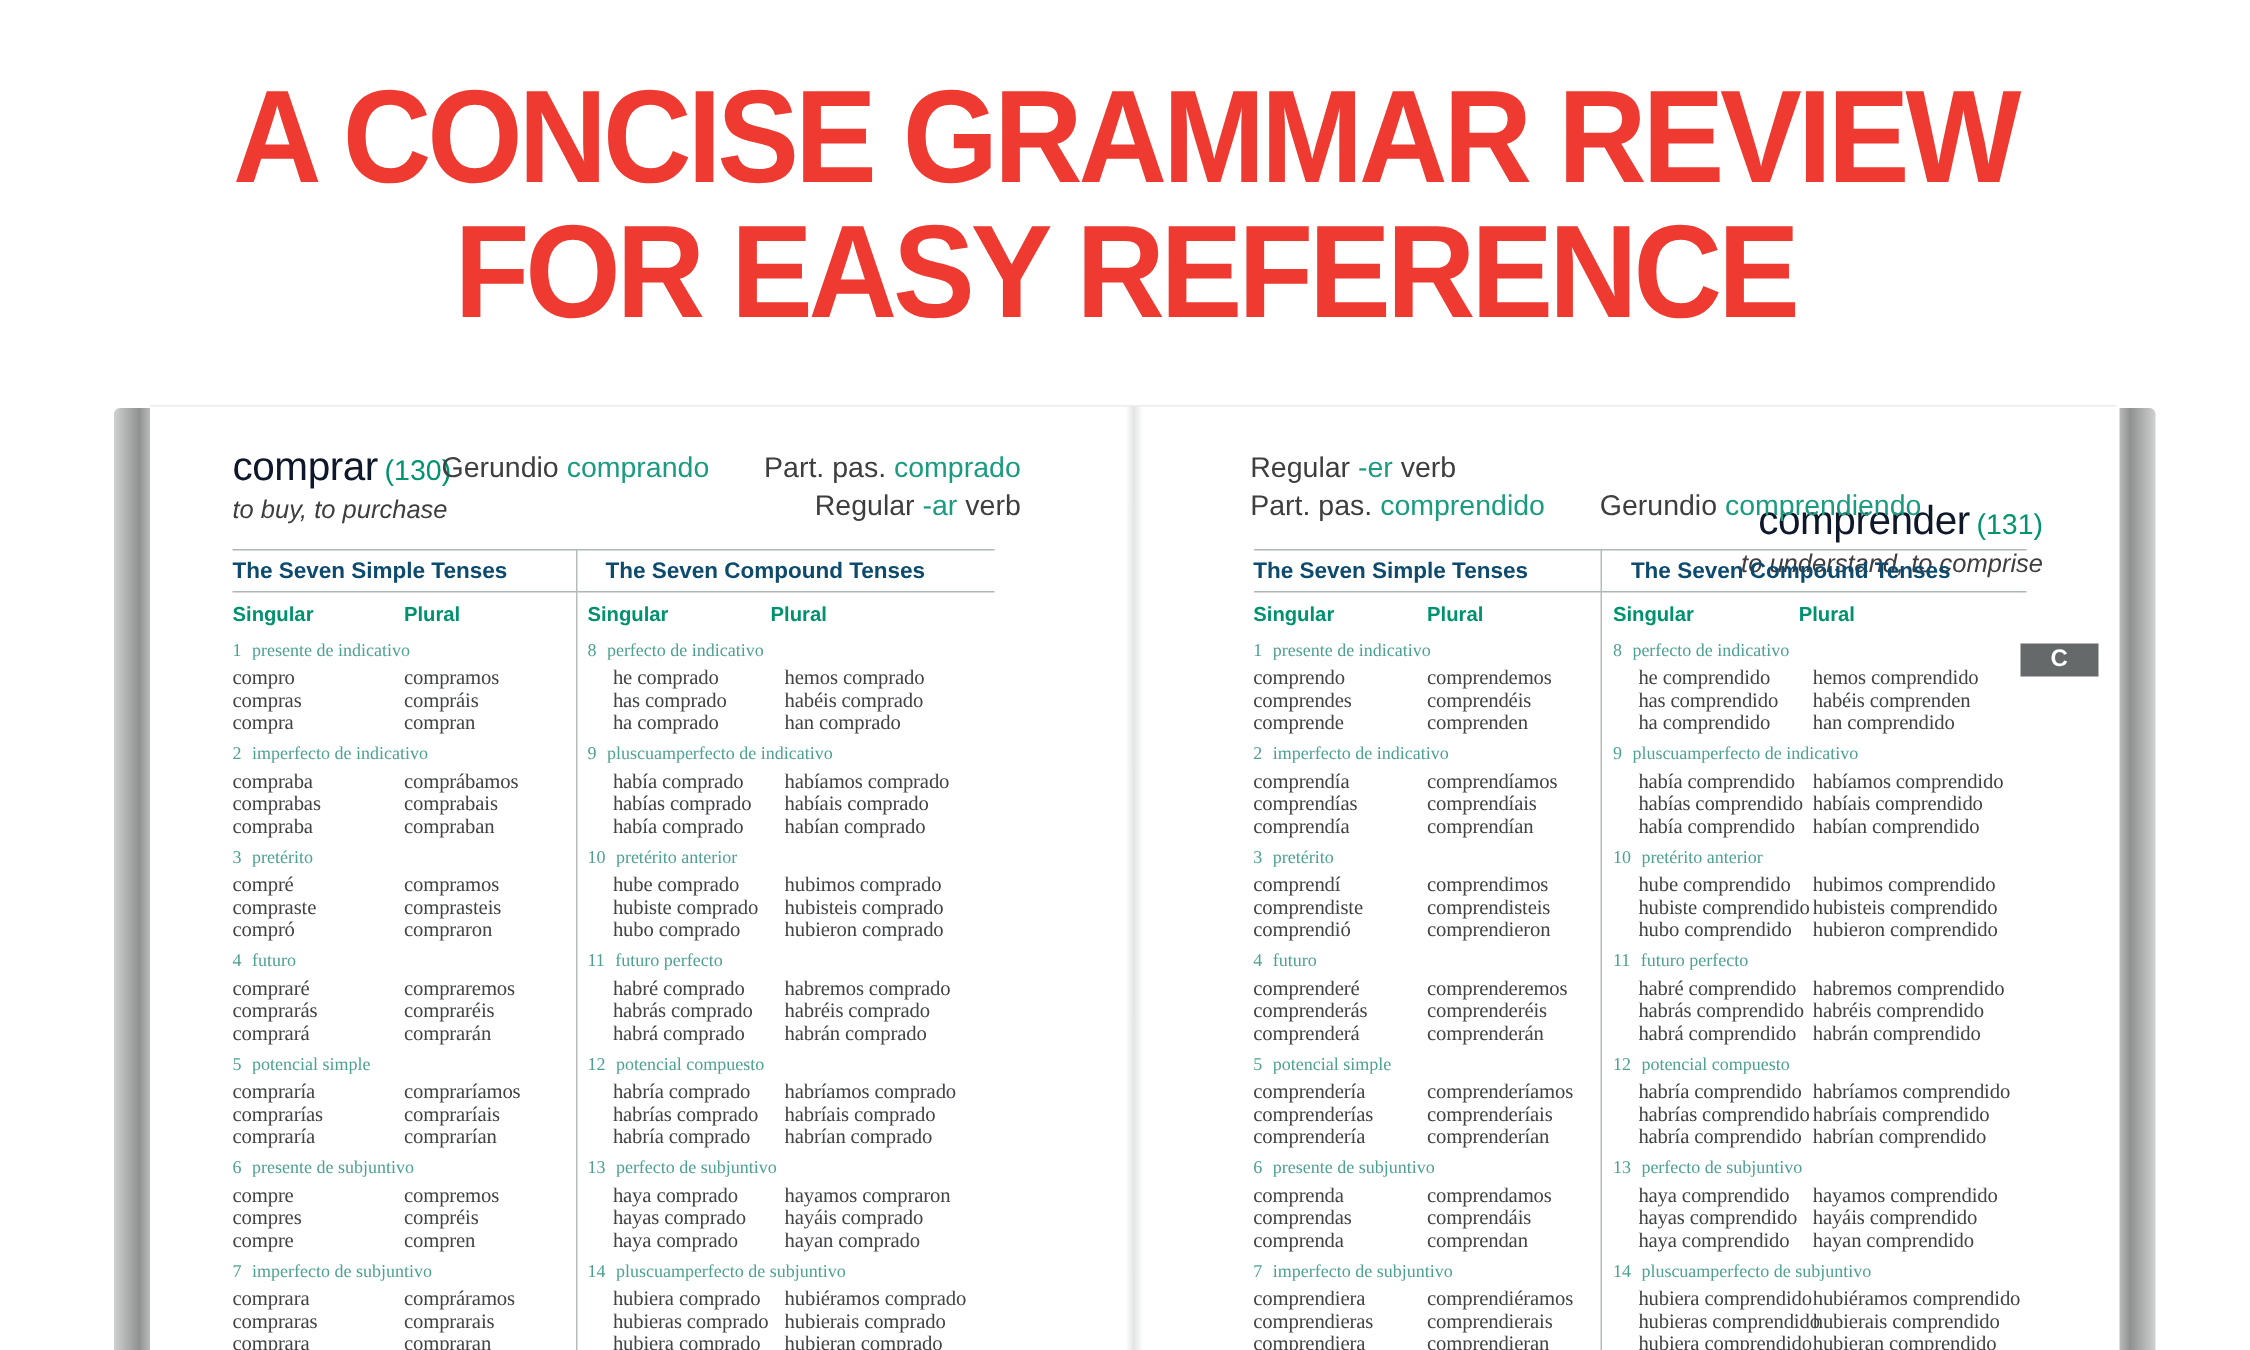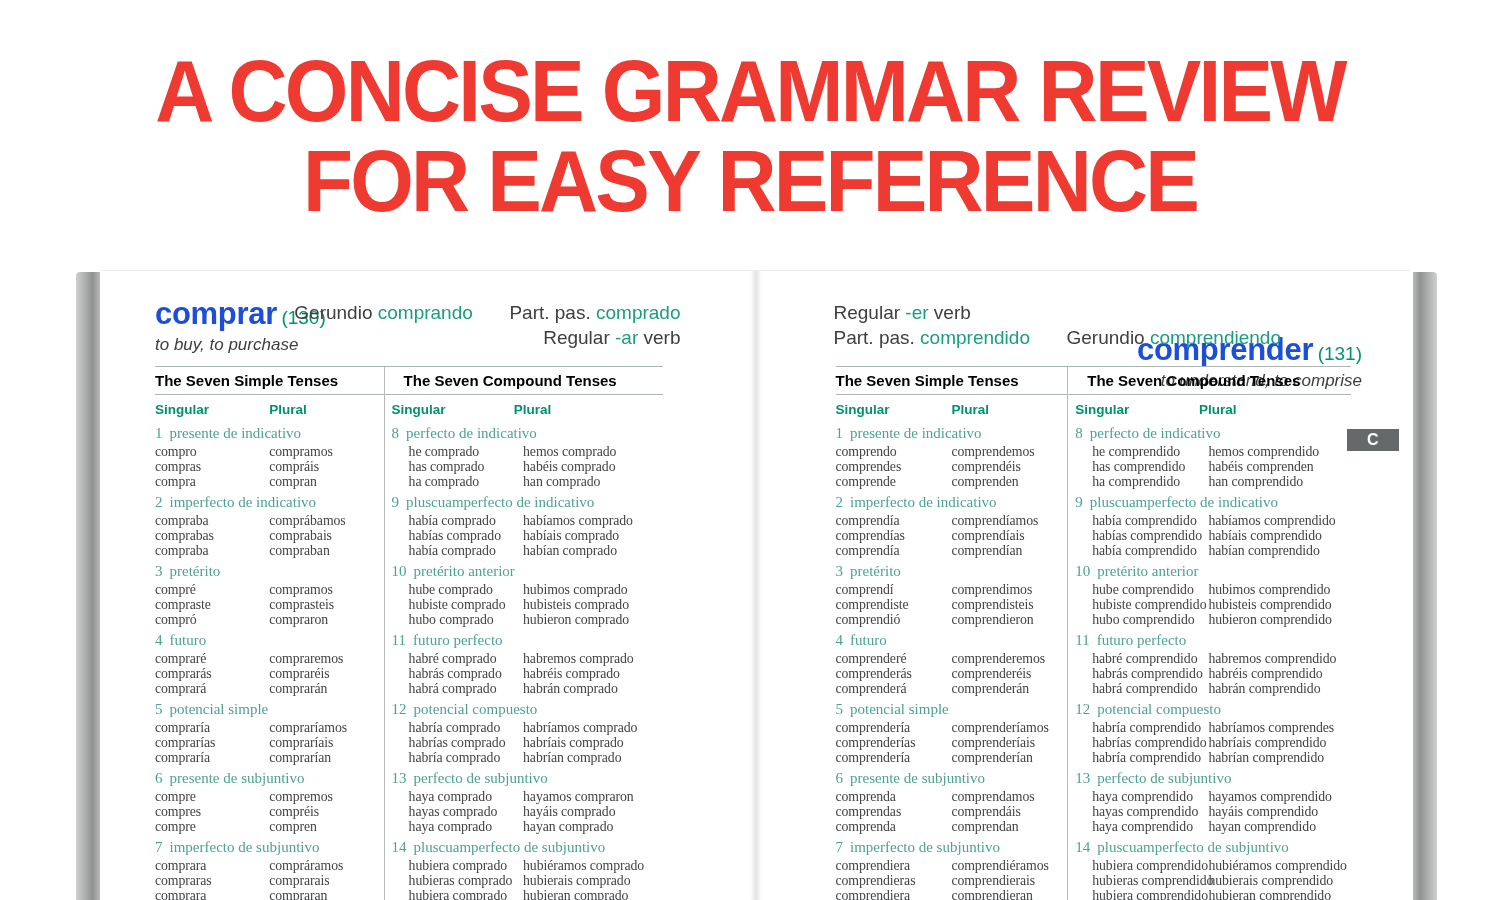--- a/index.html
+++ b/index.html
@@ -20,50 +20,50 @@
   .spine{position:absolute;left:50%;top:0;bottom:0;width:12px;margin-left:-6px;
          background:linear-gradient(to right,rgba(0,0,0,0) 0%,rgba(60,70,68,0.14) 50%,rgba(0,0,0,0) 100%);}
   .page{position:absolute;top:0;bottom:0;width:50%;}
   .page.pleft{left:0;}
   .page.pright{right:0;}
 
   
   .verb-head{position:absolute;top:25px;}
   .pleft .verb-head{left:55px;text-align:left;}
   .pright .verb-head{right:49px;text-align:right;margin-top:36px;}
-  .verb{font-size:31px;font-weight:bold;color:#1d4ed8;letter-spacing:-0.3px;}
+  .verb{font-size:27px;font-weight:normal;color:#0f172a;letter-spacing:-0.3px;}
   .vnum{font-size:19px;font-weight:normal;color:#00946f;}
   .trans{font-style:italic;font-size:17px;color:#3e3e40;margin-top:3px;}
 
   .info{position:absolute;top:29px;font-size:19px;line-height:1.32;color:#3e3e40;}
   .pleft .info{right:75px;text-align:right;}
   .pright .info{left:78px;text-align:left;}
   .accent{color:#1b9c80;}
   .gap{display:inline-block;width:26px;}
 
   
   .vtable{position:absolute;top:95px;height:calc(100% - 95px);}
   .pleft .vtable{left:55px;width:508px;}
   .pright .vtable{left:80px;width:515px;}
   .vdivider{position:absolute;left:45%;top:0;bottom:0;width:1px;background:#b7bcba;}
   .vt-head{display:grid;grid-template-columns:45% 55%;align-items:center;height:27px;
            border-top:1px solid #aeb6b3;border-bottom:1px solid #aeb6b3;}
-  .hcell{font-size:15px;font-weight:bold;color:#000000;white-space:nowrap;}
+  .hcell{font-size:15px;font-weight:bold;color:#0c4a6e;white-space:nowrap;}
   .hcell.compound{padding-left:20px;}
   .vt-sub{display:grid;grid-template-columns:45% 55%;height:29px;align-items:center;}
   .half{display:grid;}
   .half.simple{grid-template-columns:50% 50%;}
   .half.compound{grid-template-columns:45% 55%;padding-left:8px;}
   .subcell{font-size:13.5px;font-weight:bold;color:#00916f;}
   .vt-body{display:grid;grid-template-columns:45% 55%;}
   .tcol{display:block;}
   .tcol.compound{padding-left:8px;}
 
   .tense{height:69px;overflow:visible;}
-  .tense-head{font-family:"Liberation Serif",serif;font-size:15px;color:#4da192;
+  .tense-head{font-family:"Liberation Serif",serif;font-size:12px;color:#4da192;
               line-height:18px;margin-bottom:3px;white-space:nowrap;}
   .tnum{margin-right:7px;}
   .trow{display:grid;line-height:14.9px;}
   .tcol.simple .trow{grid-template-columns:50% 50%;}
   .tcol.compound .trow{grid-template-columns:45% 55%;padding-left:17px;}
   .tcell{font-family:"Liberation Serif",serif;font-size:13.8px;color:#414345;
          white-space:nowrap;letter-spacing:-0.1px;}
 
   
   .index-tab{position:absolute;left:1347px;top:429px;width:52px;height:22px;background:#66696a;
@@ -546,21 +546,21 @@
                   </div>
                   <div class="trow">
                     <span class="tcell">habrá comprendido</span>
                     <span class="tcell">habrán comprendido</span>
                   </div>
                 </div>
                 <div class="tense">
                   <div class="tense-head"><span class="tnum">12</span><span>potencial compuesto</span></div>
                   <div class="trow">
                     <span class="tcell">habría comprendido</span>
-                    <span class="tcell">habríamos comprendes</span>
+                    <span class="tcell">habríamos comprendido</span>
                   </div>
                   <div class="trow">
                     <span class="tcell">habrías comprendido</span>
                     <span class="tcell">habríais comprendido</span>
                   </div>
                   <div class="trow">
                     <span class="tcell">habría comprendido</span>
                     <span class="tcell">habrían comprendido</span>
                   </div>
                 </div>

